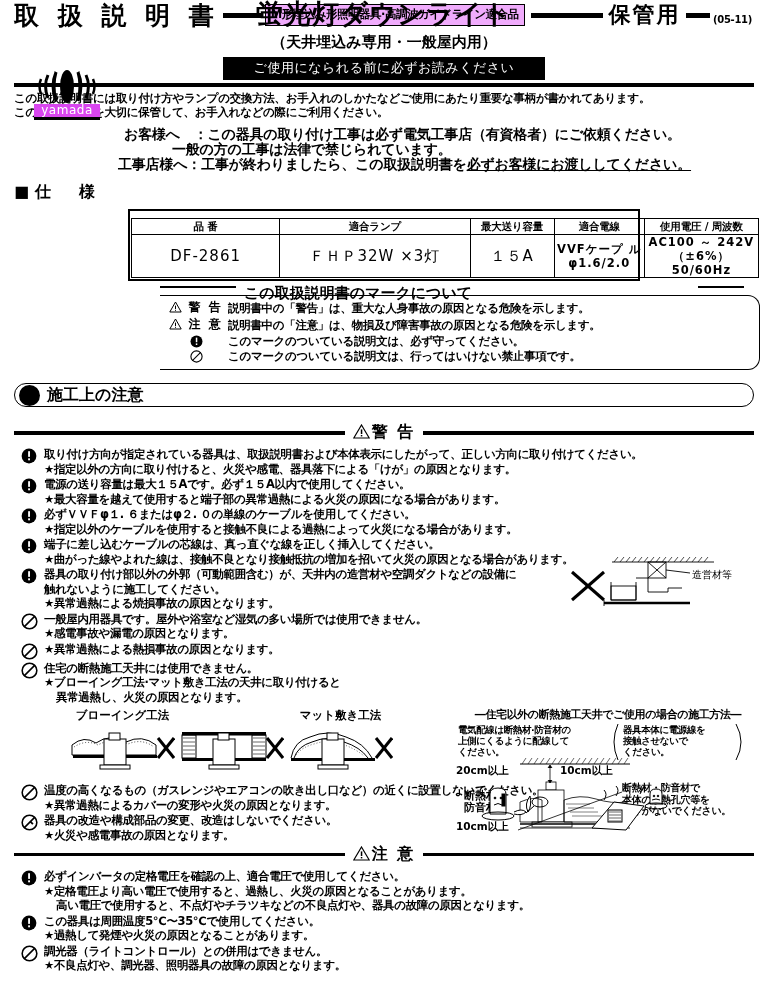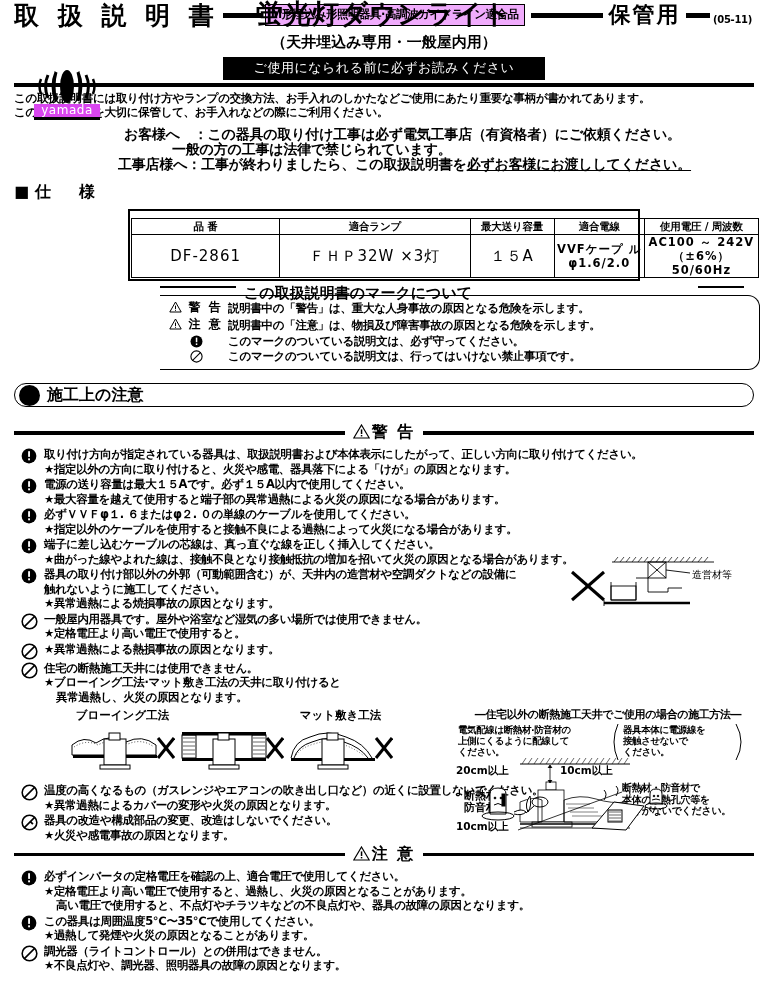--- a/index.html
+++ b/index.html
@@ -340,21 +340,21 @@
 
     <div class="bitem">
       <div class="bicon">
         <svg width="17" height="17" viewBox="0 0 13 13" class="ico">
             <circle cx="6.5" cy="6.5" r="5.6" fill="none" stroke="#000" stroke-width="1.2"></circle>
             <line x1="2.4" y1="10.6" x2="10.6" y2="2.4" stroke="#000" stroke-width="1.2"></line>
           </svg>
       </div>
       <div class="btext">
         <span>一般屋内用器具です。屋外や浴室など湿気の多い場所では使用できません。</span>
-        <span class="star">★定格電圧より高い電圧で使用すると。</span>
+        <span class="star">★感電事故や漏電の原因となります。</span>
       </div>
     </div>
 
     <div class="bitem">
       <div class="bicon">
         <svg width="17" height="17" viewBox="0 0 13 13" class="ico">
             <circle cx="6.5" cy="6.5" r="5.6" fill="none" stroke="#000" stroke-width="1.2"></circle>
             <line x1="2.4" y1="10.6" x2="10.6" y2="2.4" stroke="#000" stroke-width="1.2"></line>
           </svg>
       </div>

